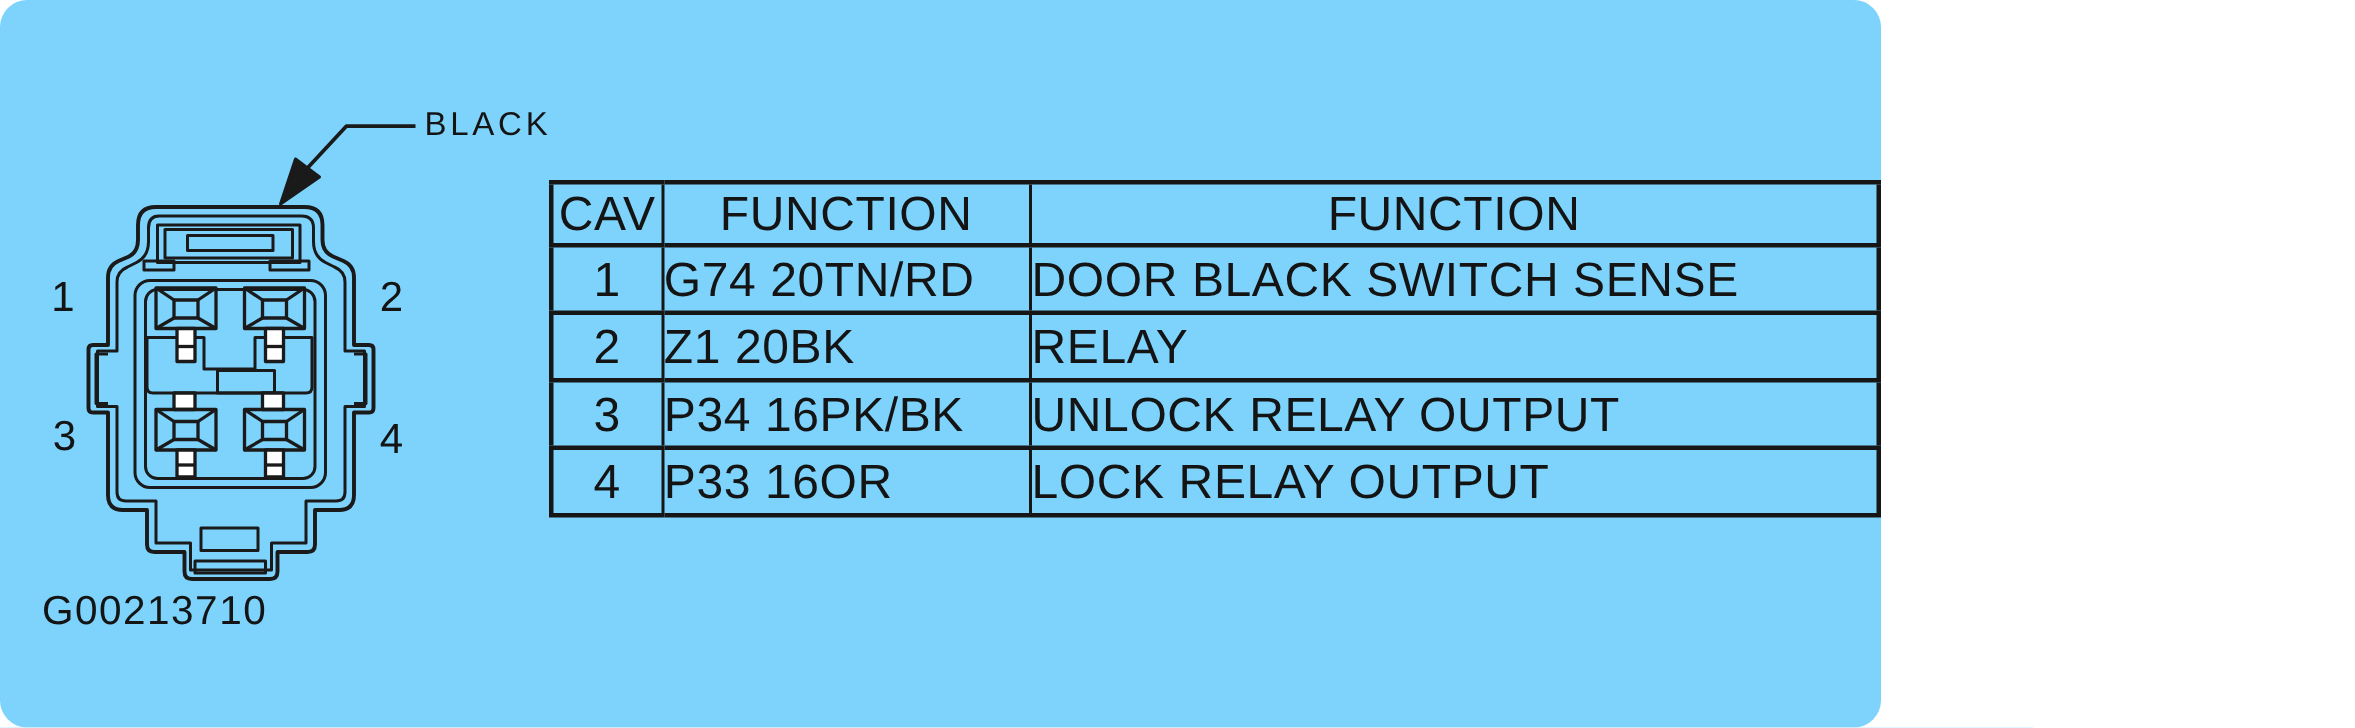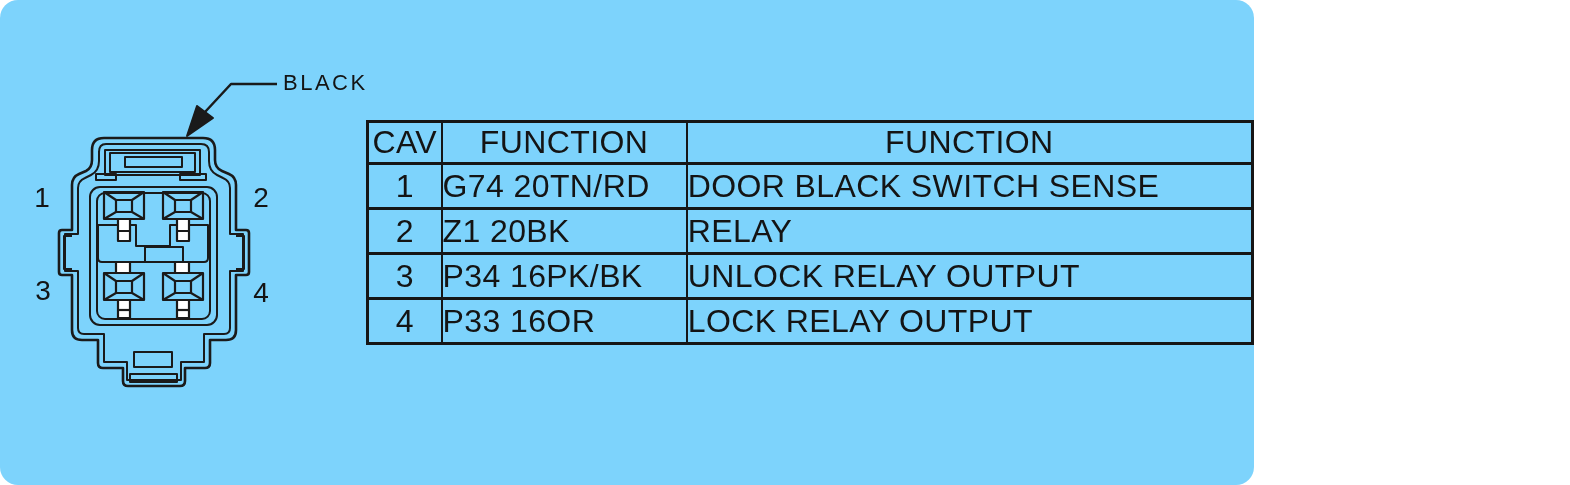--- a/index.html
+++ b/index.html
@@ -181,20 +181,21 @@
 
     <polyline stroke-width="2.5" points="277,84 231,84 205,112"></polyline>
     <polygon fill="#1a1a1a" stroke="#1a1a1a" points="187,136 197,106 213,118"></polygon>
   </svg>
 
   <span class="lbl black-label">BLACK</span>
   <span class="lbl pin-label pin-1">1</span>
   <span class="lbl pin-label pin-2">2</span>
   <span class="lbl pin-label pin-3">3</span>
   <span class="lbl pin-label pin-4">4</span>
+  <span class="lbl figure-id">G00213710</span>
 
   <table class="pinout">
     <colgroup>
       <col class="col-cav">
       <col class="col-circuit">
       <col class="col-function">
     </colgroup>
     <thead>
       <tr>
         <th>CAV</th>

